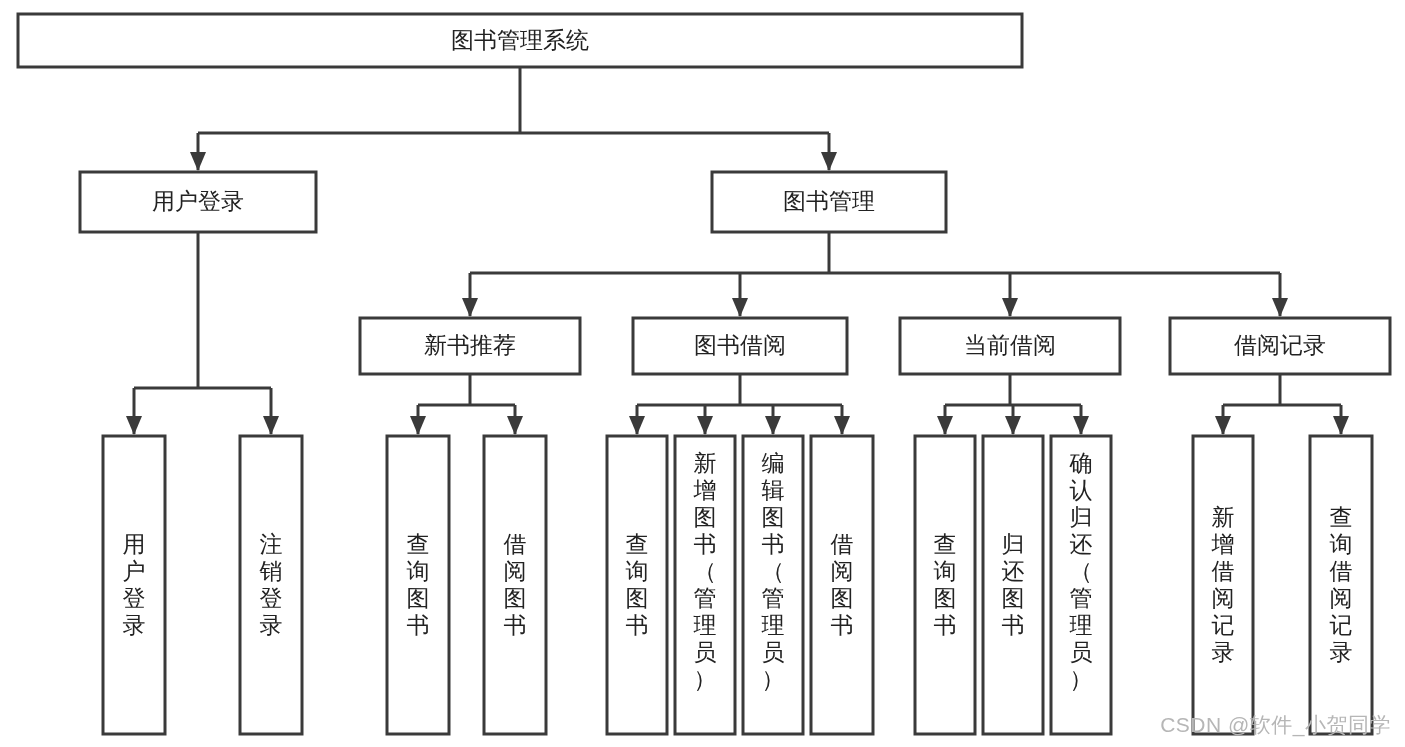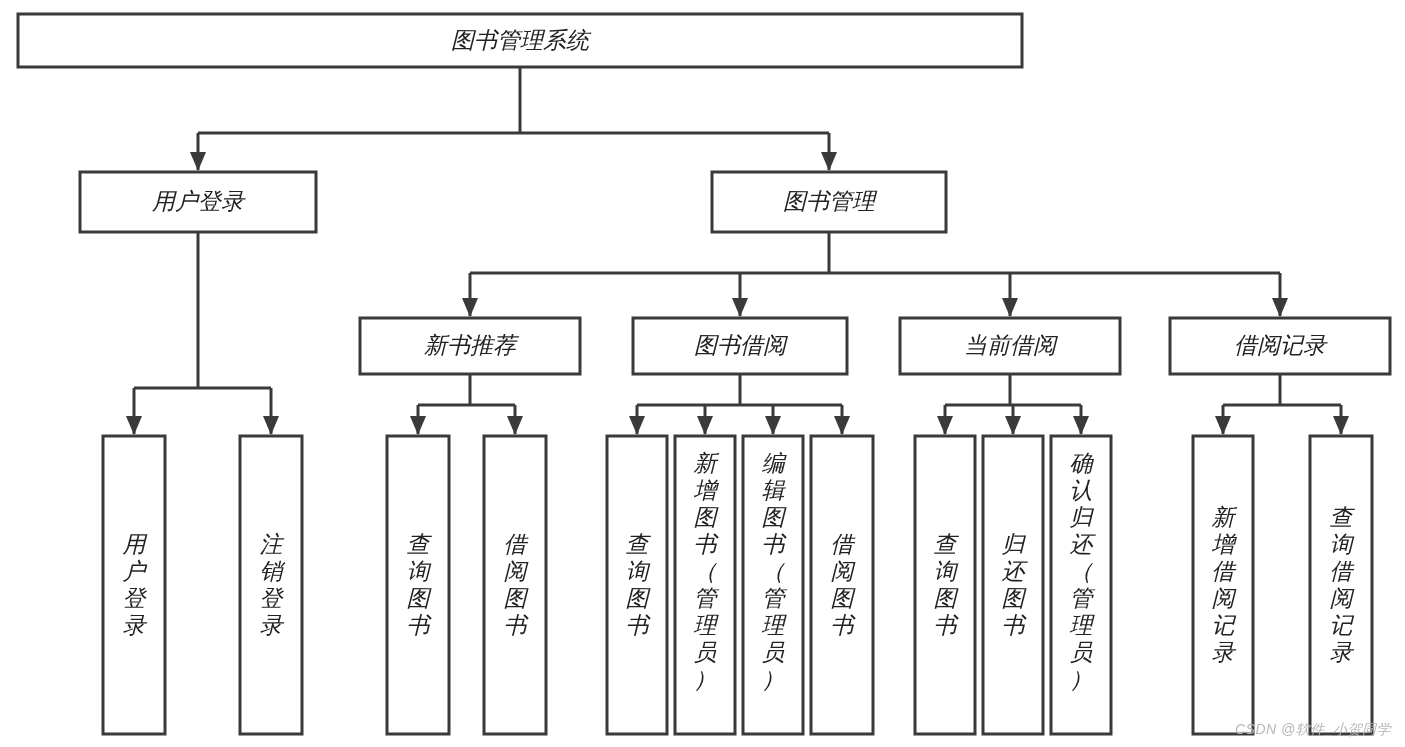--- a/index.html
+++ b/index.html
@@ -12,21 +12,20 @@
     height: 747px;
     font-family: "Liberation Sans", "DejaVu Sans", sans-serif;
     overflow: hidden;
     position: relative;
   }
   #diagram-root {
     position: relative;
     width: 1405px;
     height: 747px;
     background: #ffffff;
-    font-style: italic;
   }
   svg#tree-svg {
     position: absolute;
     top: 0;
     left: 0;
     width: 1405px;
     height: 747px;
   }
   .node-box {
     fill: #ffffff;
@@ -54,21 +53,21 @@
     font-family: "Liberation Sans", "DejaVu Sans", sans-serif;
     font-size: 23px;
     fill: #222222;
     text-anchor: middle;
   }
   .watermark {
     position: absolute;
     right: 14px;
     bottom: 8px;
     font-family: "Liberation Sans", "DejaVu Sans", sans-serif;
-    font-size: 14px;
+    font-size: 21px;
     color: #b6b6b6;
     letter-spacing: 0.5px;
     white-space: nowrap;
     pointer-events: none;
   }
 </style>
 </head>
 <body>
 
 <div id="diagram-root">

